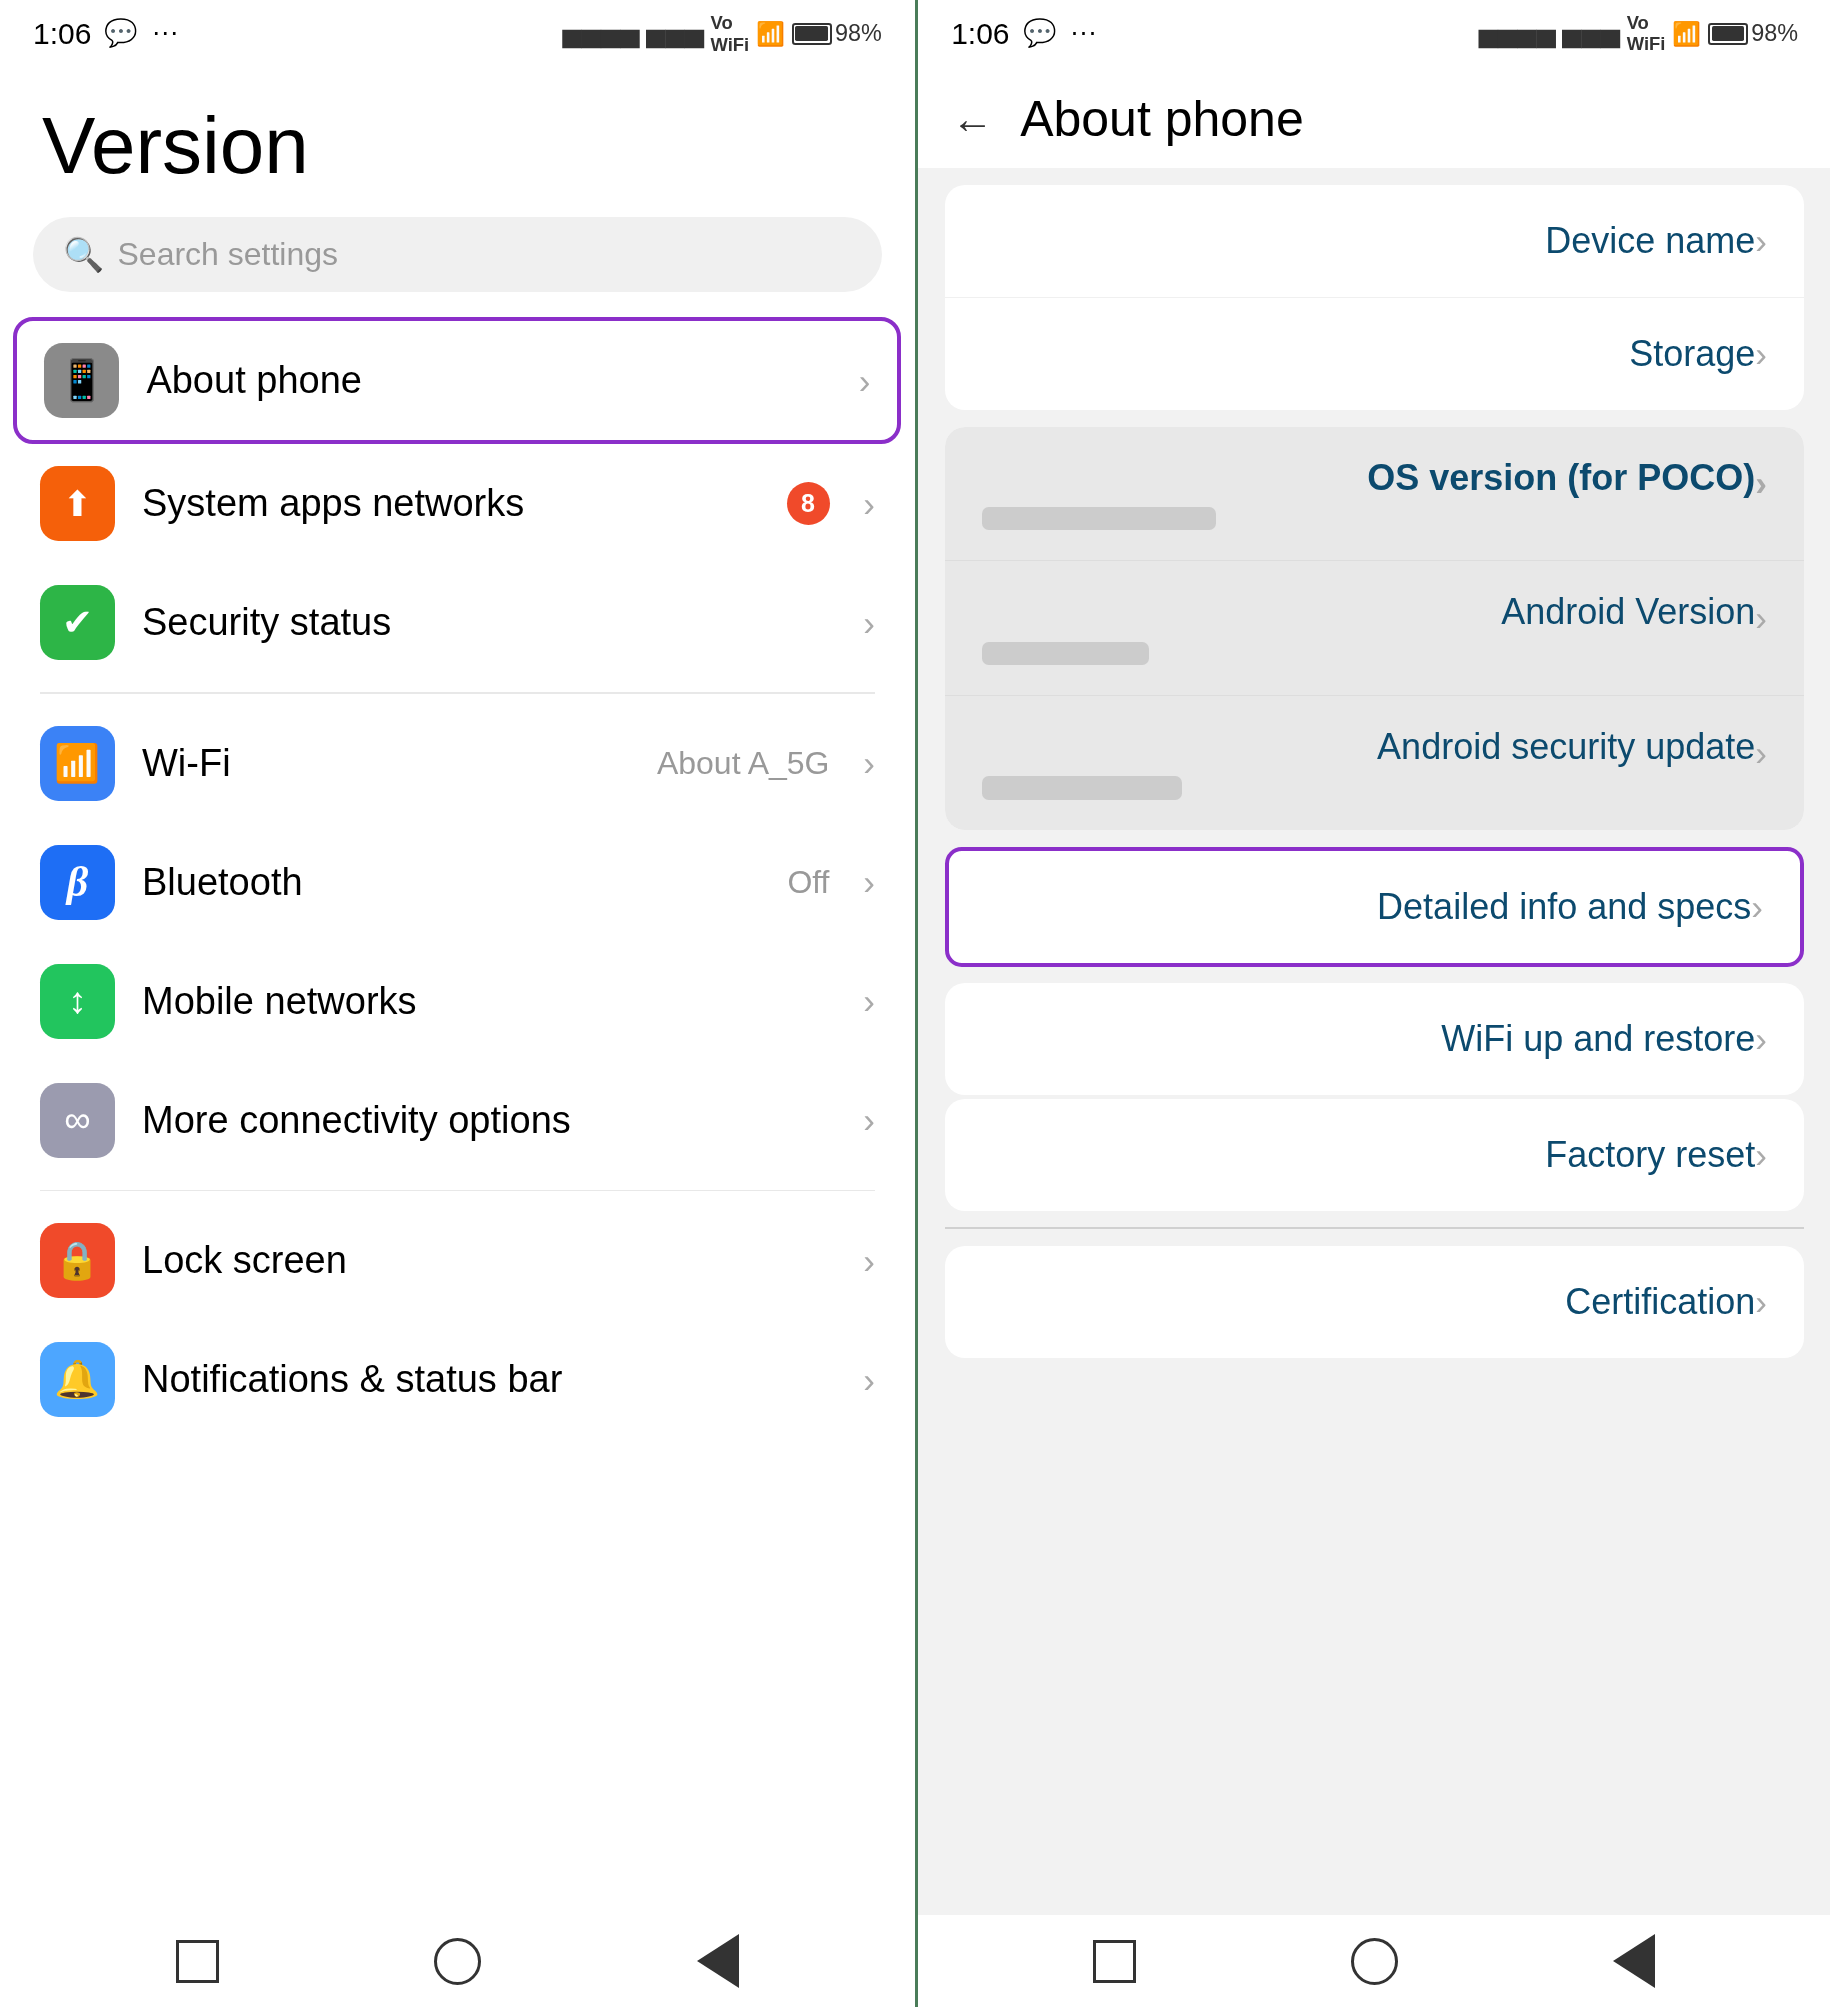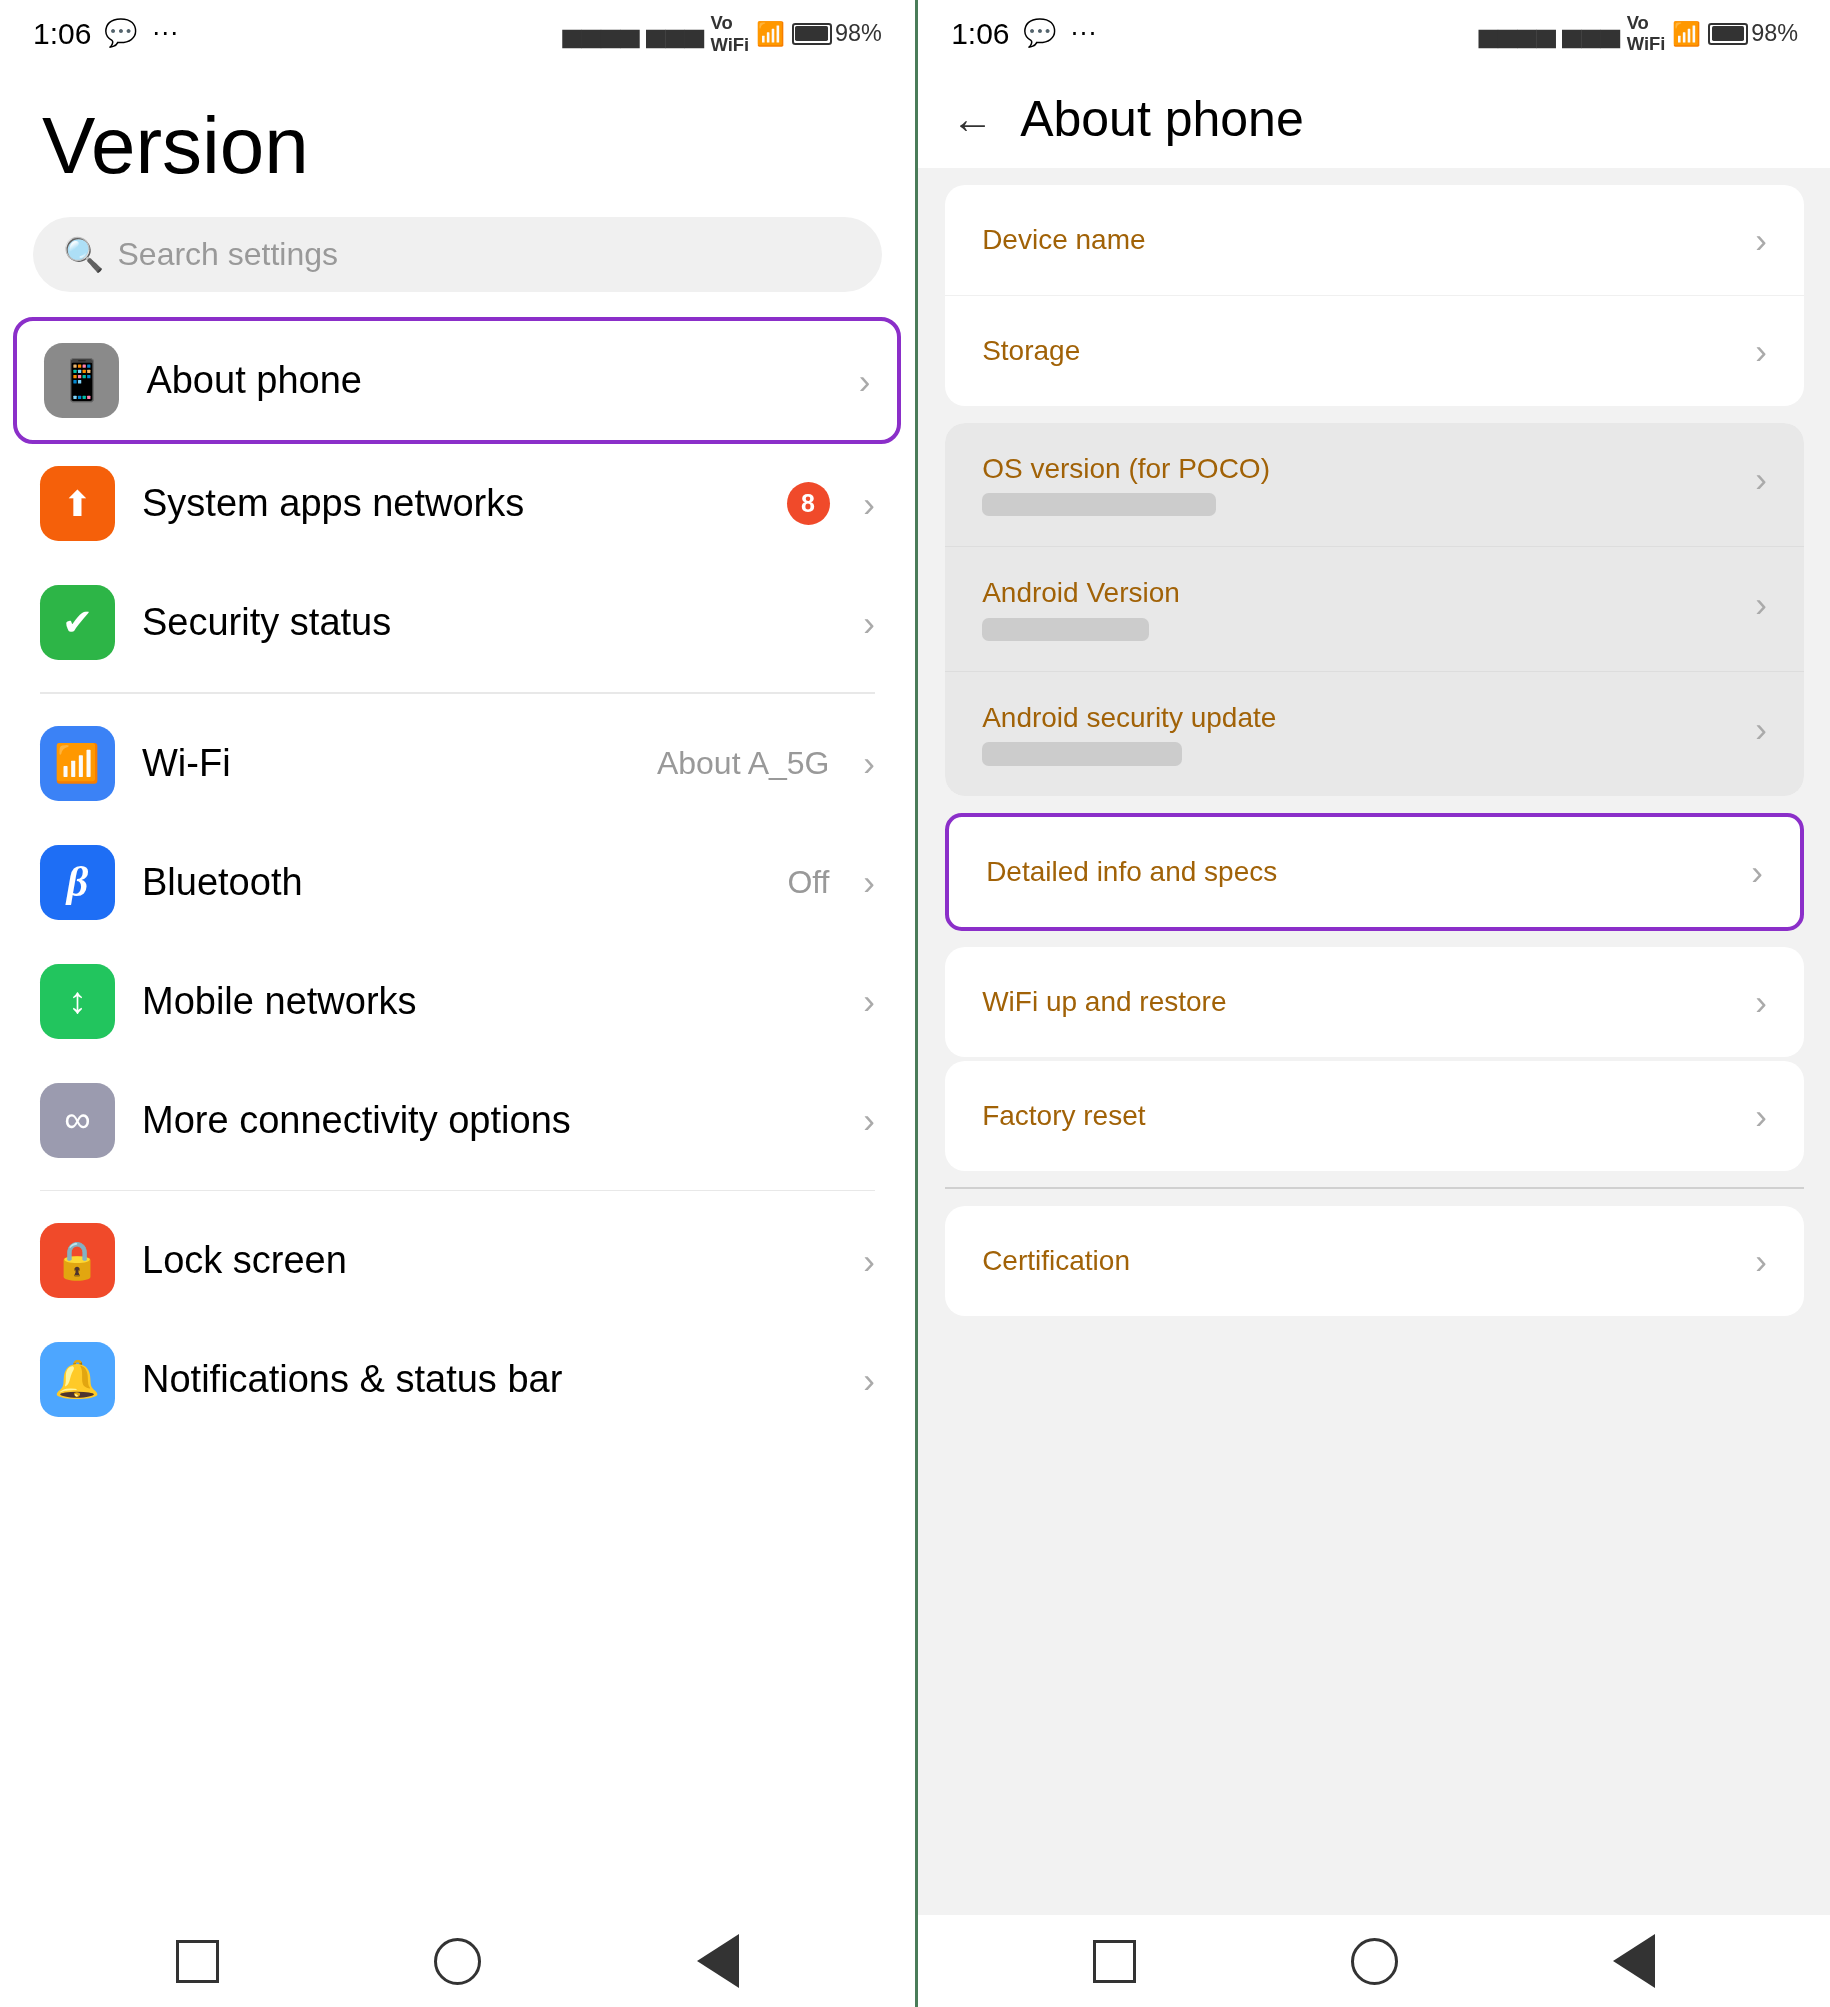--- a/index.html
+++ b/index.html
@@ -257,23 +257,24 @@
       padding: 35px 37px;
       border-bottom: 0.8px solid #f0f0f0;
       cursor: pointer;
     }
 
     .card-item:last-child {
       border-bottom: none;
     }
 
     .card-item-label {
-      font-size: 28px;
-      color: #a16207;
+      font-size: 36px;
+      color: #0c4a6e;
       flex: 1;
+      text-align: right;
     }
 
     .card-item-arrow {
       font-size: 35px;
       color: #aaa;
     }
 
     .card-item-label-wrap {
       flex: 1;
     }
@@ -425,21 +426,21 @@
         <span class="card-item-arrow">›</span>
       </div>
       <div class="card-item">
         <span class="card-item-label">Storage</span>
         <span class="card-item-arrow">›</span>
       </div>
     </div>
 
     <div class="card">
 
-      <div class="card-item" style="background:#e8e8e8; display:flex; align-items:flex-start; padding:30px 37px; border-bottom:0.8px solid #ddd;">
+      <div class="card-item" style="background:#e8e8e8; display:flex; align-items:flex-start; padding:30px 37px; border-bottom:0.8px solid #ddd;font-weight:bold;">
         <div class="card-item-label-wrap">
           <div class="card-item-label">OS version (for POCO)</div>
           <div style="width:234px;height:23.4px;background:#ccc;border-radius:6.7px;margin-top:8.3px;"></div>
         </div>
         <span class="card-item-arrow" style="margin-top:6.7px;">›</span>
       </div>
 
       <div class="card-item" style="background:#e8e8e8; display:flex; align-items:flex-start; padding:30px 37px; border-bottom:0.8px solid #ddd;">
         <div class="card-item-label-wrap">
           <div class="card-item-label">Android Version</div>

